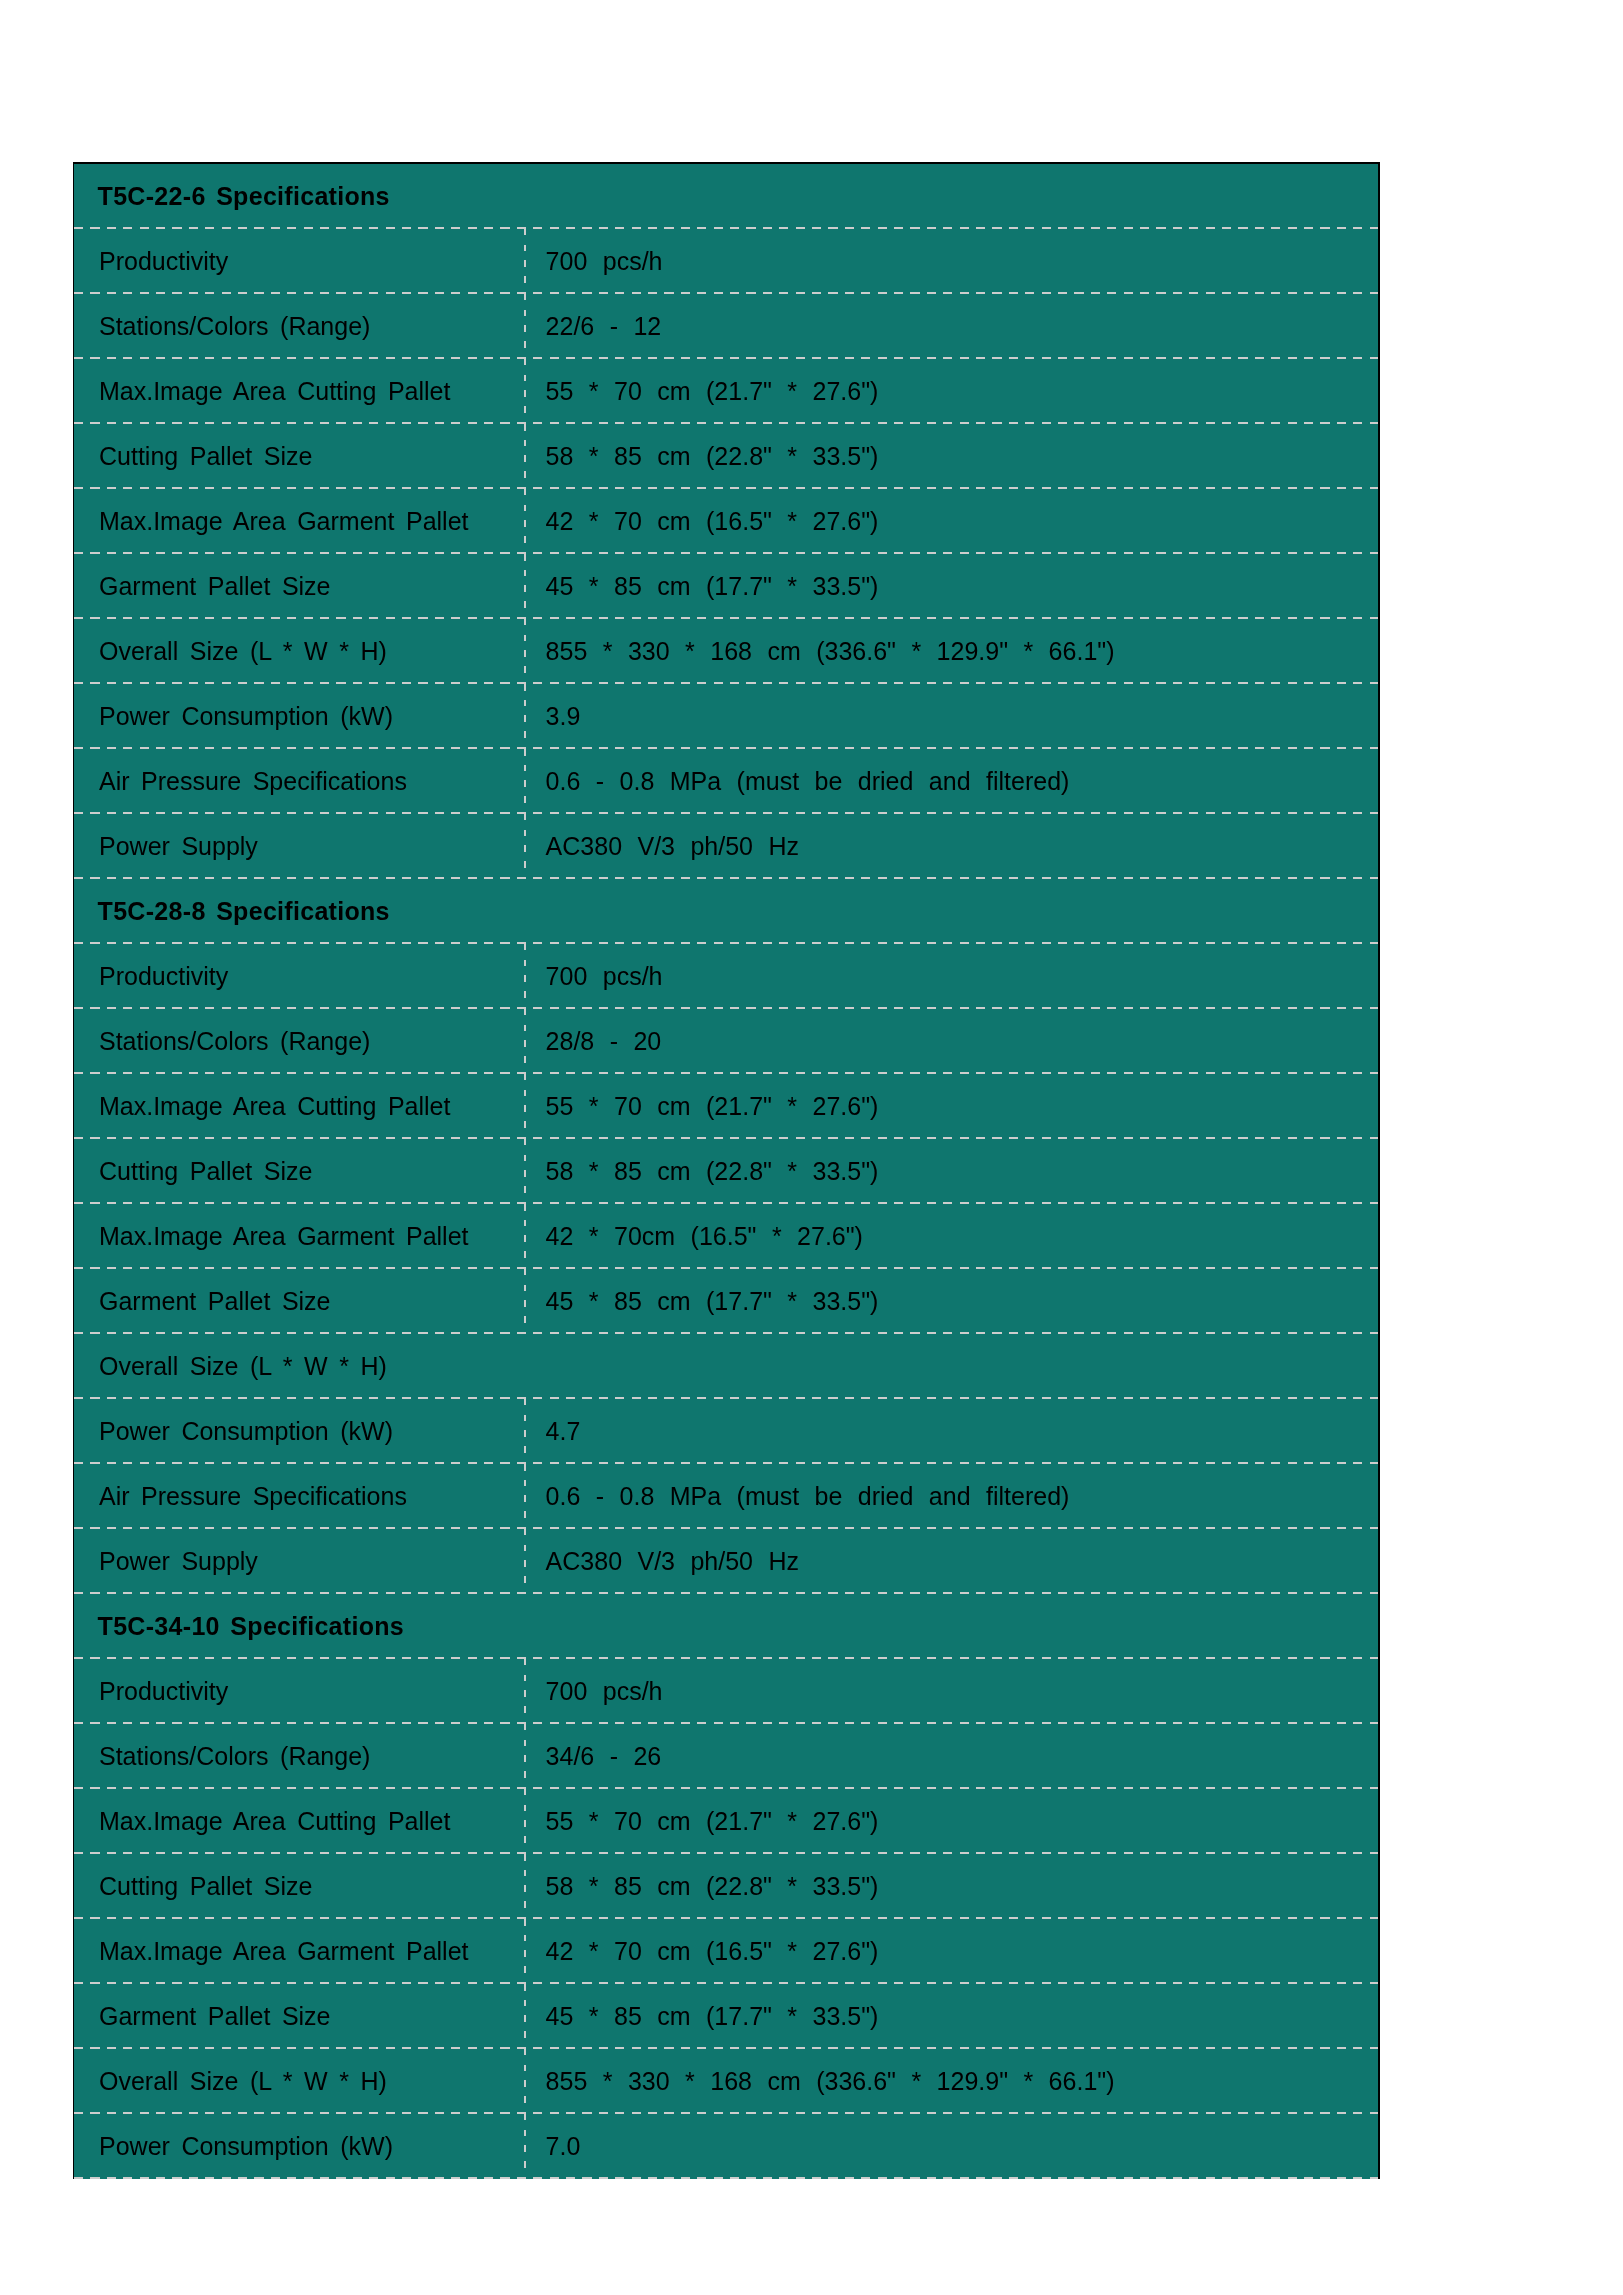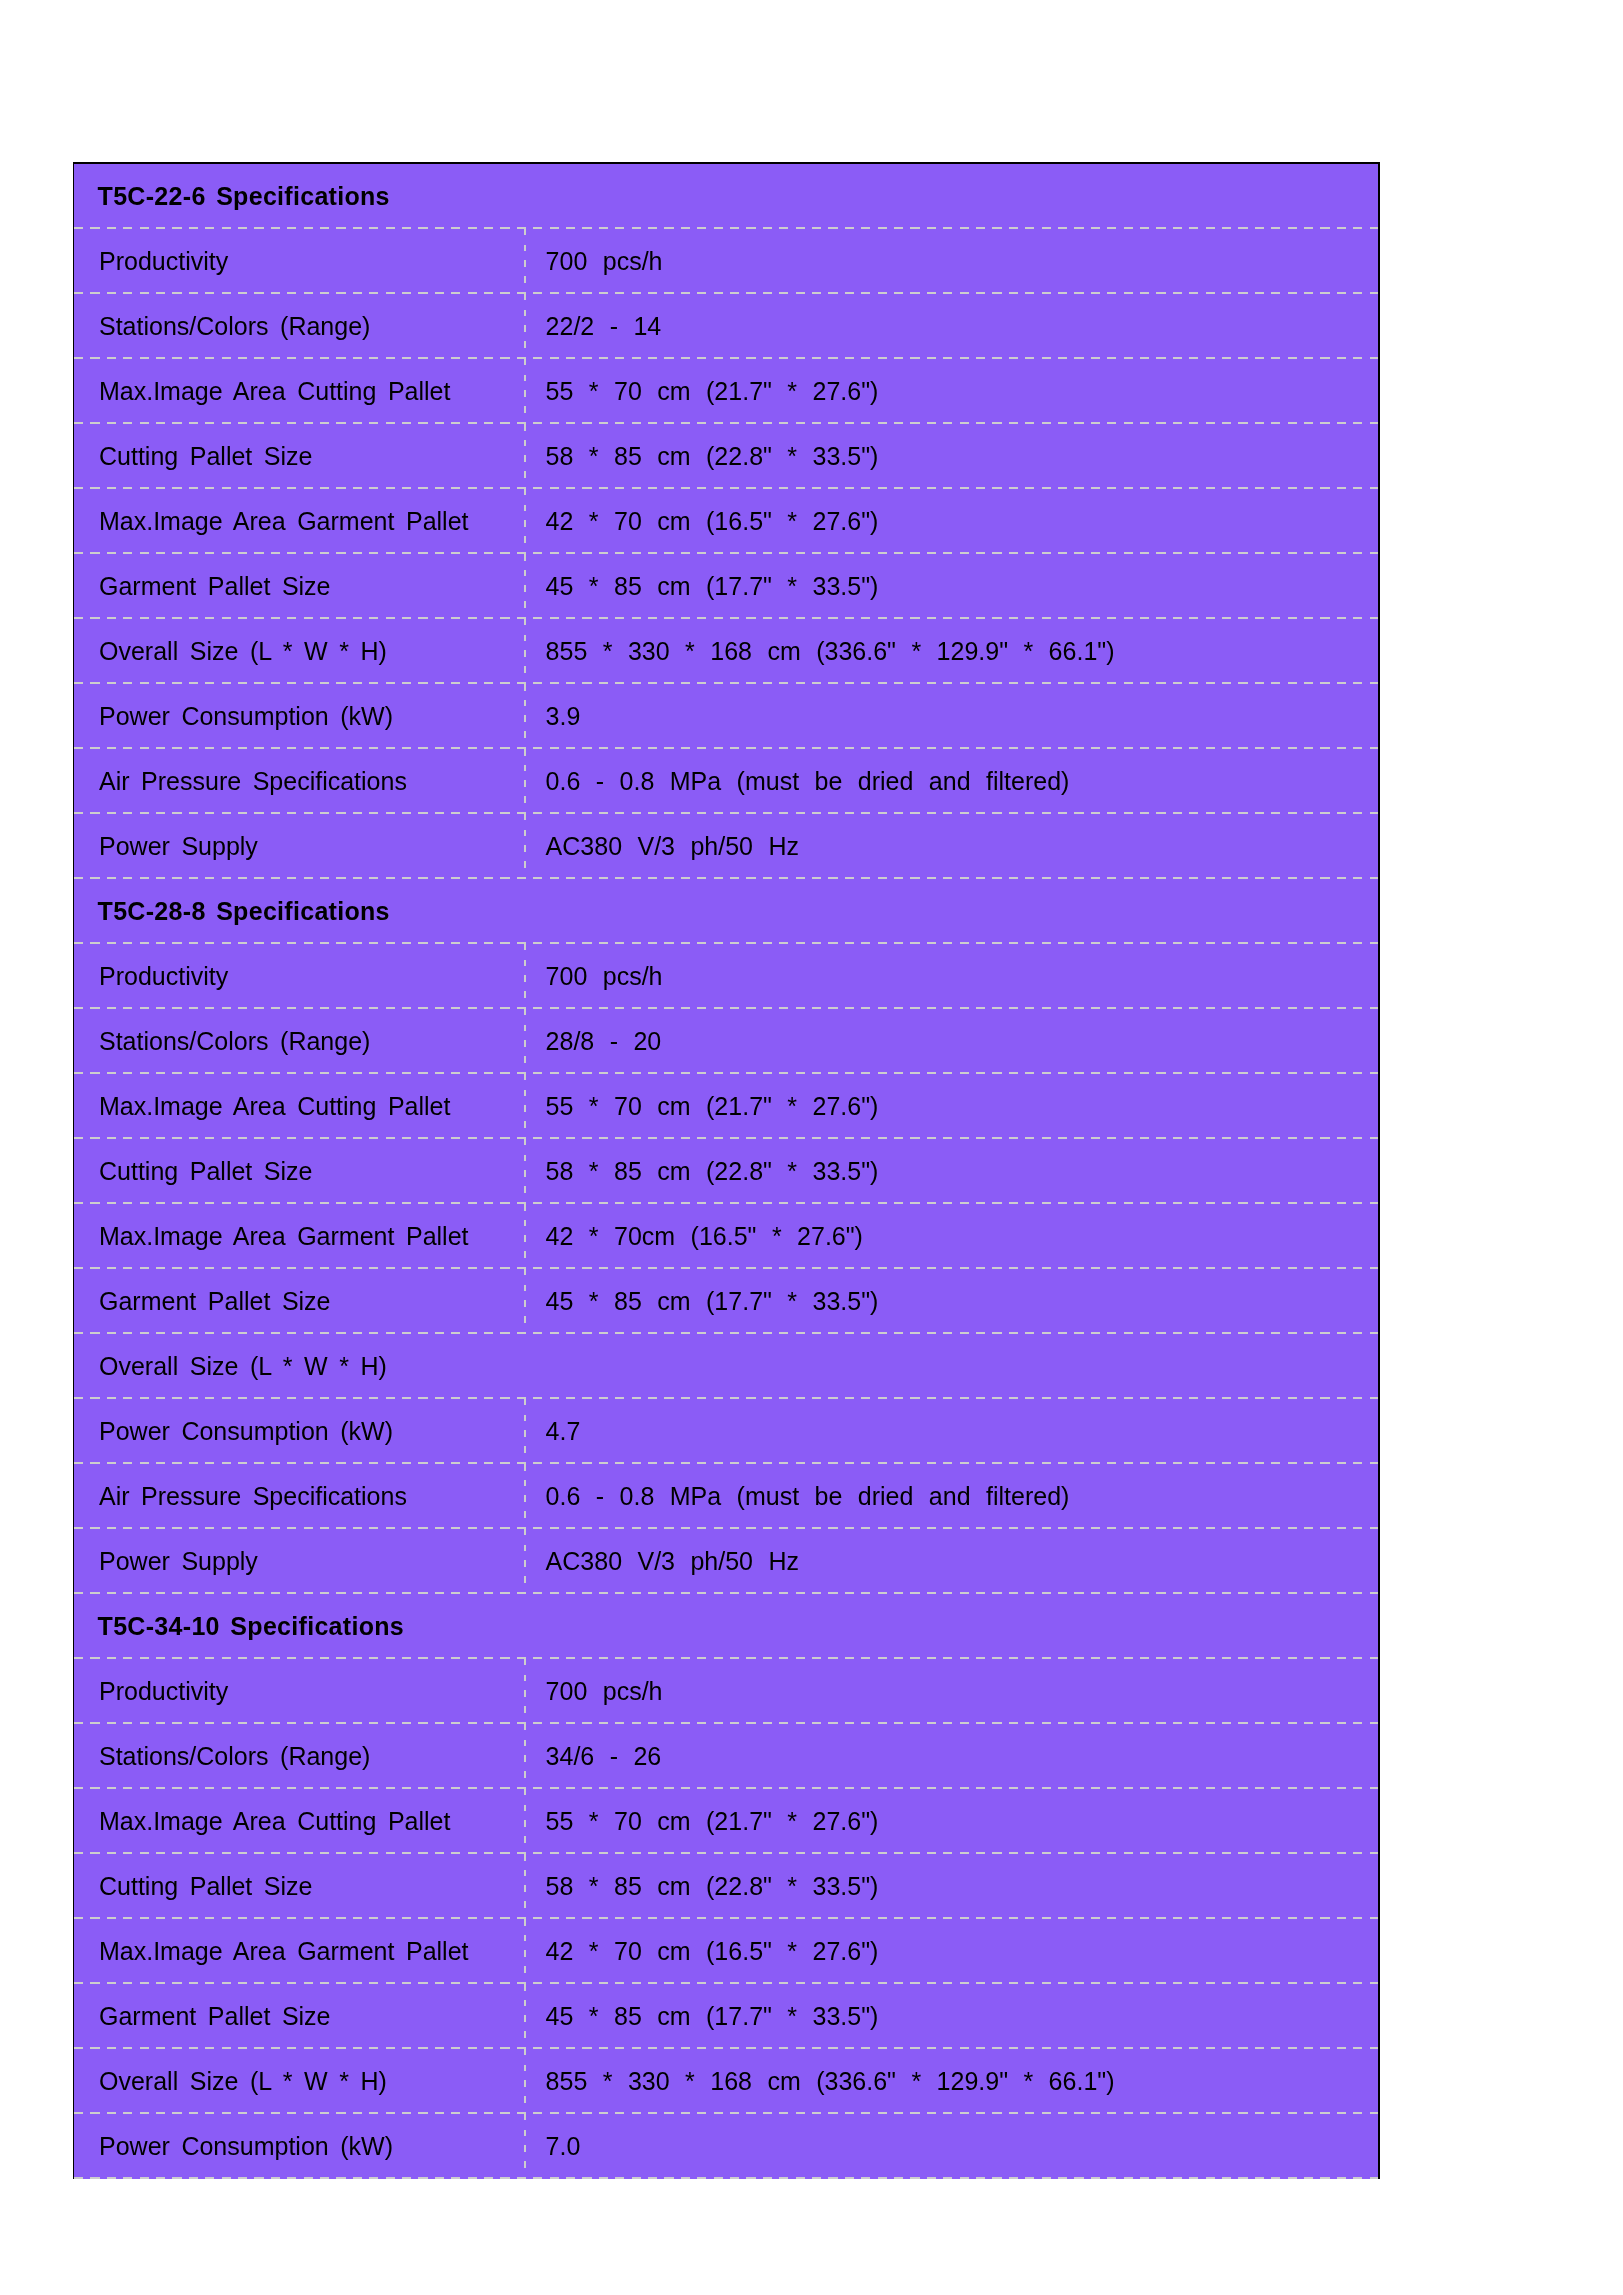--- a/index.html
+++ b/index.html
@@ -11,21 +11,21 @@
     overflow: hidden;
   }
   .spec-table {
     position: absolute;
     left: 73px;
     top: 162px;
     width: 1307px;
     border-top: 2px solid #000000;
     border-left: 1.3px solid #000000;
     border-right: 2px solid #000000;
-    background: #8b5cf6;
+    background: #0f766e;
   }
   .row {
     position: relative;
     height: 65px;
     display: flex;
     align-items: center;
     font-size: 25px;
     color: #000000;
   }
   
@@ -83,21 +83,21 @@
 
   <div class="row">
     <div class="section-title">T5C-22-6 Specifications</div>
   </div>
   <div class="row">
     <div class="cell-label">Productivity</div>
     <div class="cell-value">700 pcs/h</div>
   </div>
   <div class="row">
     <div class="cell-label">Stations/Colors (Range)</div>
-    <div class="cell-value">22/2 - 14</div>
+    <div class="cell-value">22/6 - 12</div>
   </div>
   <div class="row">
     <div class="cell-label">Max.Image Area Cutting Pallet</div>
     <div class="cell-value">55 * 70 cm (21.7" * 27.6")</div>
   </div>
   <div class="row">
     <div class="cell-label">Cutting Pallet Size</div>
     <div class="cell-value">58 * 85 cm (22.8" * 33.5")</div>
   </div>
   <div class="row">

